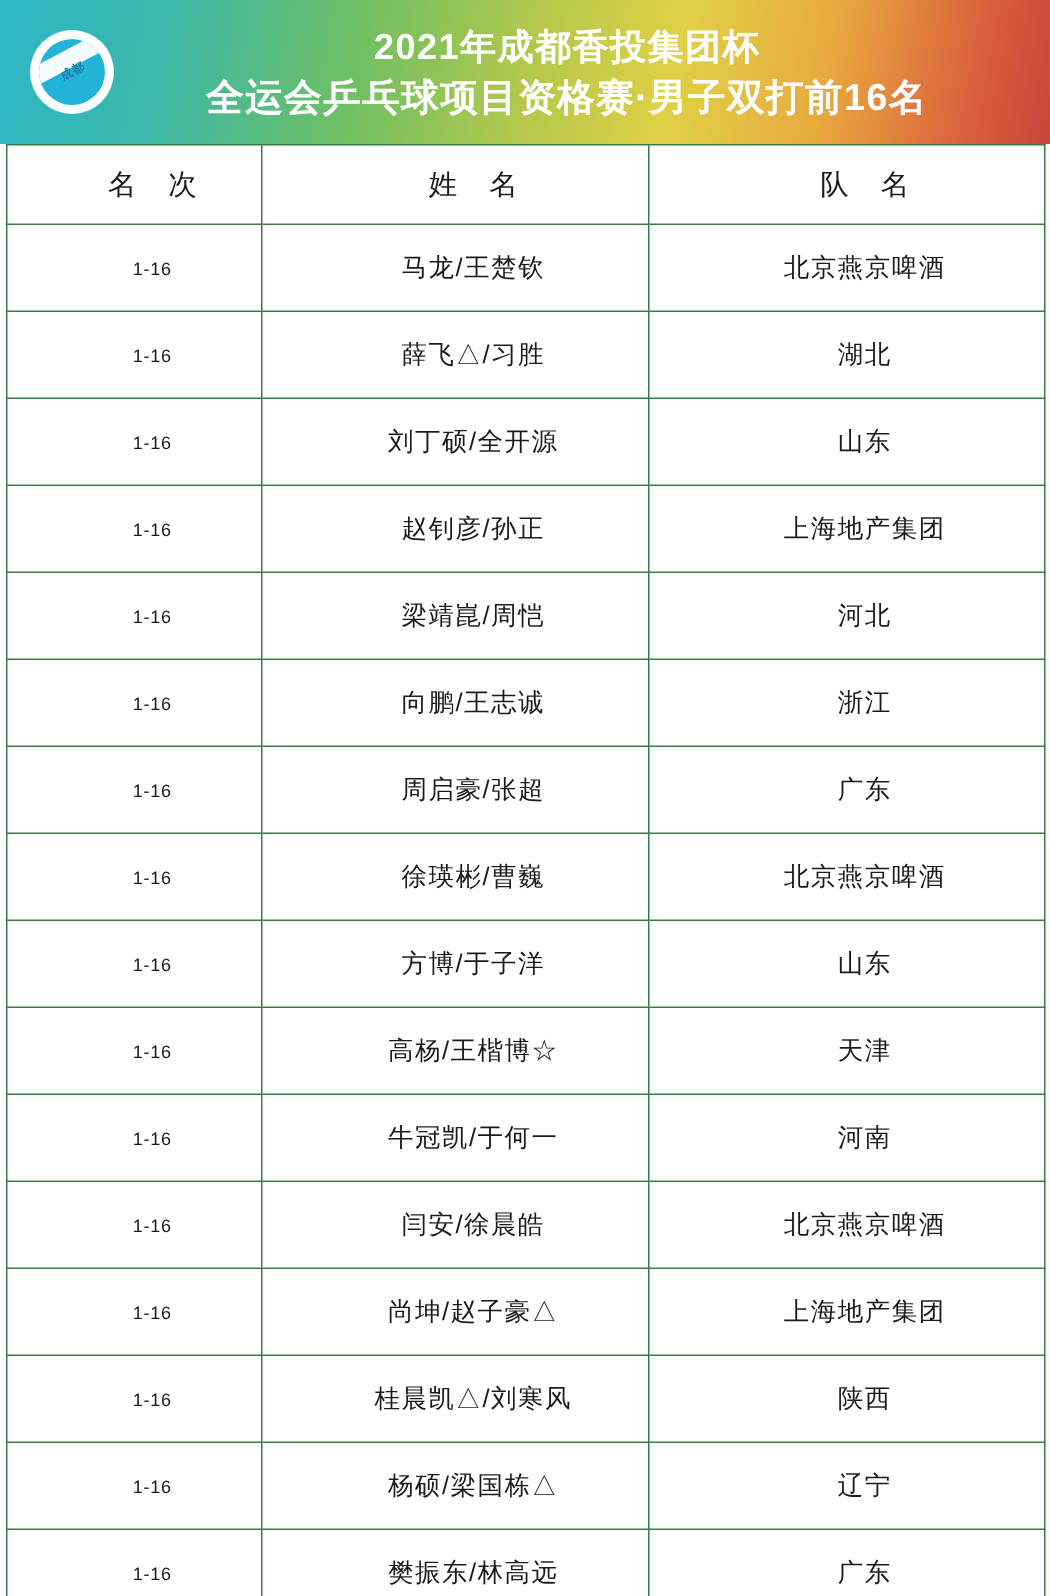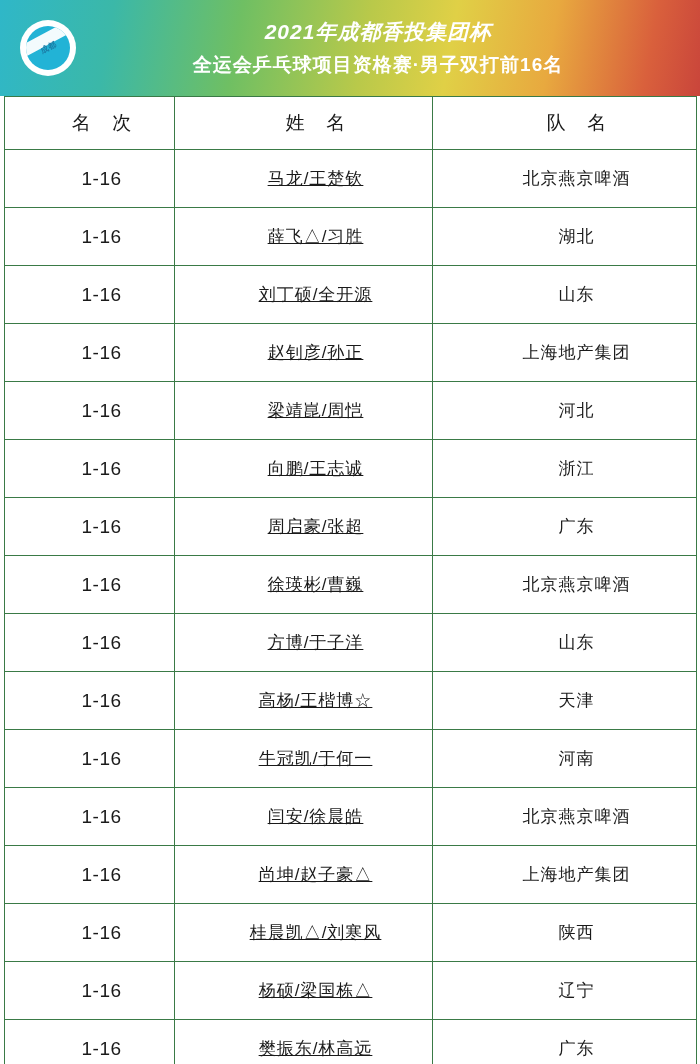--- a/index.html
+++ b/index.html
@@ -83,29 +83,28 @@
   .banner-titles {
     flex: 1 1 auto;
     display: flex;
     flex-direction: column;
     align-items: center;
     justify-content: center;
     padding-right: 40px;
   }
   .banner-title {
     color: #ffffff;
-    font-size: 21px;
+    font-size: 24px;
     font-weight: bold;
     letter-spacing: 1px;
     line-height: 34px;
-    font-style: italic;
   }
   .banner-subtitle {
     color: #ffffff;
-    font-size: 19px;
+    font-size: 25px;
     font-weight: bold;
     letter-spacing: 1px;
     line-height: 32px;
   }
 
   
   .table-wrap {
     padding: 0 4px;
   }
   table.standings {
@@ -133,26 +132,25 @@
     letter-spacing: 8px;
     text-indent: 8px;
     background: #ffffff;
   }
   table.standings tbody td {
     height: 55px;
     font-size: 17px;
     background: #ffffff;
   }
   table.standings tbody td.rank {
-    font-size: 19px;
+    font-size: 12px;
     letter-spacing: 0.5px;
   }
   table.standings tbody td.name {
     letter-spacing: 1px;
-    text-decoration: underline;
   }
   table.standings tbody td.team {
     letter-spacing: 1px;
     margin-left: 31px;
   }
 </style>
 </head>
 <body>
 
 <div class="page">

